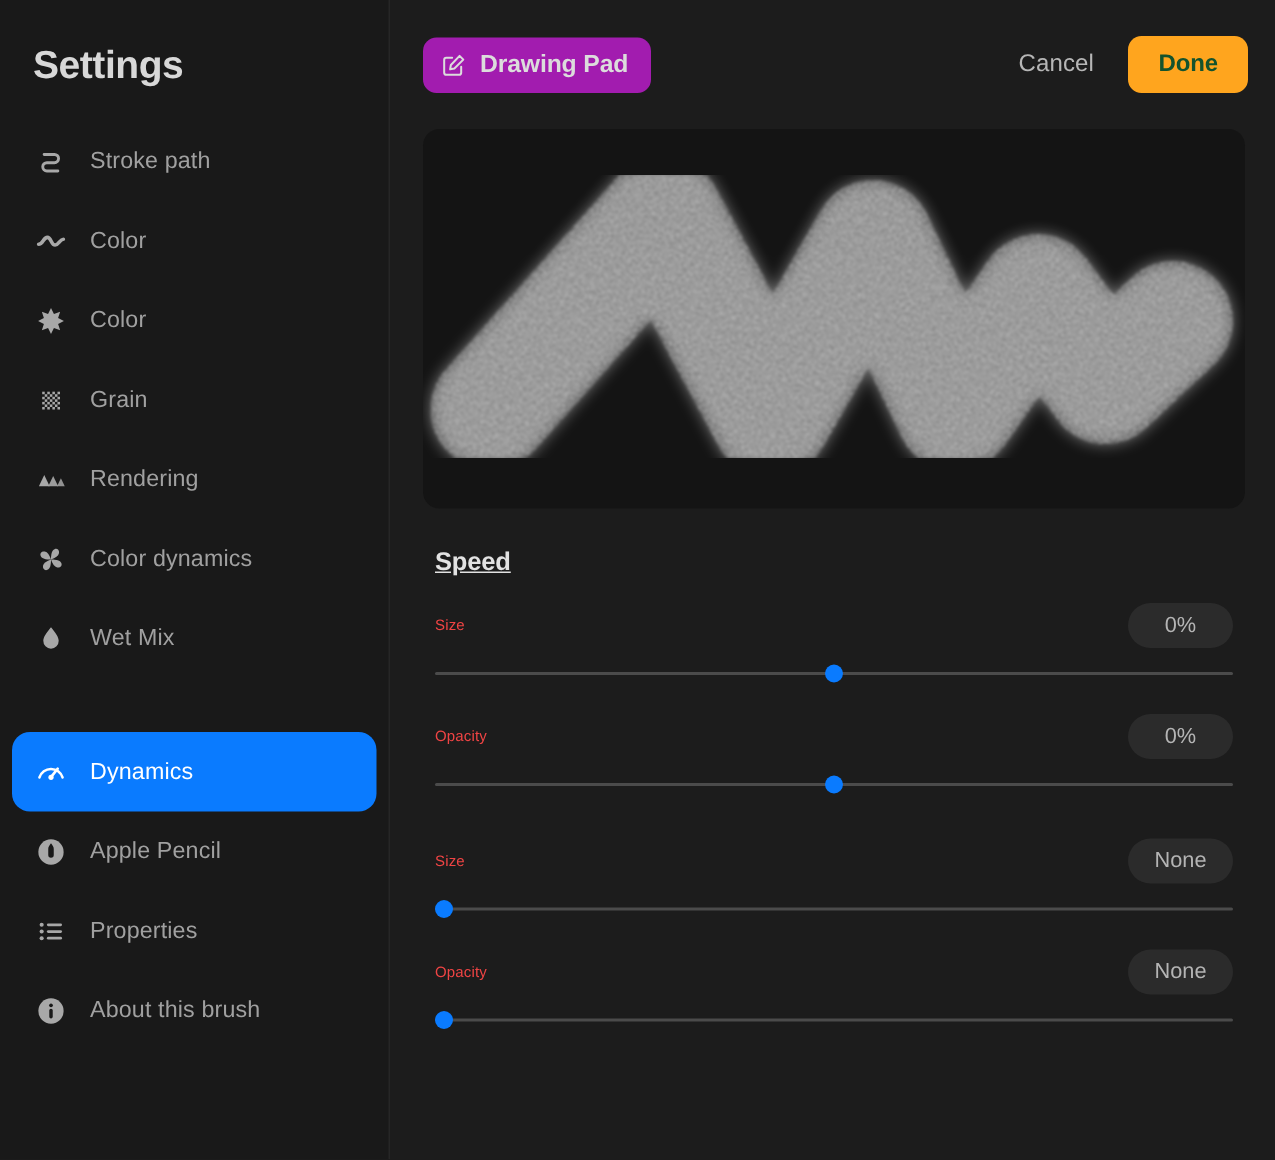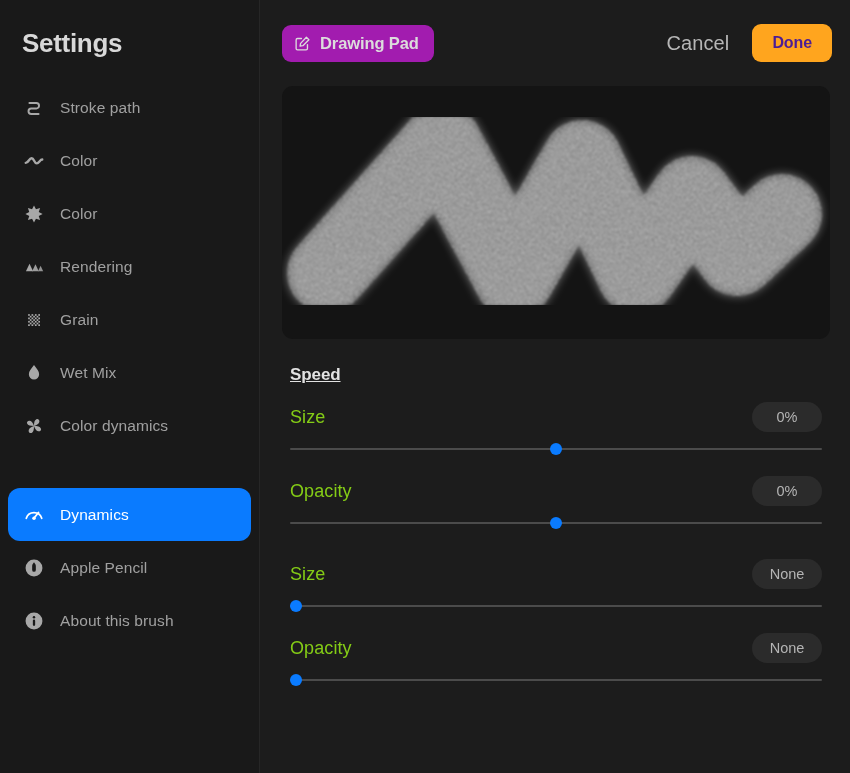--- a/index.html
+++ b/index.html
@@ -118,30 +118,30 @@
   .title-pill .pill-text {
     font-size: 16.5px;
     font-weight: bold;
     color: #dcdcdc;
     letter-spacing: -0.1px;
   }
 
   .header-spacer { flex: 1 1 auto; }
 
   .cancel-btn {
-    font-size: 20px;
+    font-size: 16px;
     color: #b6b6b6;
     padding: 8px 12px;
     cursor: pointer;
     letter-spacing: 0.1px;
   }
 
   .done-btn {
     background: #ffa51e;
-    color: #4c1d95;
+    color: #14532d;
     font-size: 16px;
     font-weight: bold;
     border: none;
     border-radius: 9px;
     padding: 10px 20px;
     margin-left: 11px;
     cursor: pointer;
     font-family: "Liberation Sans", sans-serif;
     letter-spacing: -0.1px;
   }
@@ -181,22 +181,22 @@
   .control { margin-bottom: 17px; }
 
   .control-row {
     display: flex;
     align-items: center;
     justify-content: space-between;
     height: 30px;
   }
 
   .control-label {
-    font-size: 18px;
-    color: #84cc16;
+    font-size: 10px;
+    color: #ef4444;
     letter-spacing: 0.1px;
   }
 
   .value-pill {
     min-width: 70px;
     text-align: center;
     background: #2b2b2b;
     color: #b4b4b4;
     font-size: 14.5px;
     border-radius: 15px;
@@ -255,30 +255,20 @@
           </span>
           <span class="nav-label">Color</span>
         </div>
         <div class="nav-item">
           <span class="nav-icon">
             <svg width="22" height="22" viewBox="0 0 24 24">
               <polygon points="12.00,2.60 14.14,6.83 18.65,5.35 17.17,9.86 21.40,12.00 17.17,14.14 18.65,18.65 14.14,17.17 12.00,21.40 9.86,17.17 5.35,18.65 6.83,14.14 2.60,12.00 6.83,9.86 5.35,5.35 9.86,6.83" fill="#a8a8a8"></polygon>
             </svg>
           </span>
           <span class="nav-label">Color</span>
-        </div>
-        <div class="nav-item">
-          <span class="nav-icon">
-            <svg width="22" height="22" viewBox="0 0 24 24">
-              <path d="M3.2 16.5 7.1 8.4l3.9 8.1z" fill="#a8a8a8"></path>
-                <path d="M10 16.5 13.6 9l3.6 7.5z" fill="#a8a8a8" opacity="0.92"></path>
-                <path d="M16.4 16.5 19.2 10.7l2.8 5.8z" fill="#a8a8a8" opacity="0.85"></path>
-            </svg>
-          </span>
-          <span class="nav-label">Rendering</span>
         </div>
         <div class="nav-item">
           <span class="nav-icon">
             <svg width="22" height="22" viewBox="0 0 24 24">
               <rect x="5.60" y="5.60" width="1.85" height="1.85" fill="#a8a8a8"></rect>
               <rect x="9.30" y="5.60" width="1.85" height="1.85" fill="#a8a8a8"></rect>
               <rect x="13.00" y="5.60" width="1.85" height="1.85" fill="#a8a8a8"></rect>
               <rect x="16.70" y="5.60" width="1.85" height="1.85" fill="#a8a8a8"></rect>
               <rect x="7.45" y="7.45" width="1.85" height="1.85" fill="#a8a8a8"></rect>
               <rect x="11.15" y="7.45" width="1.85" height="1.85" fill="#a8a8a8"></rect>
@@ -301,56 +291,81 @@
               <rect x="9.30" y="16.70" width="1.85" height="1.85" fill="#a8a8a8"></rect>
               <rect x="13.00" y="16.70" width="1.85" height="1.85" fill="#a8a8a8"></rect>
               <rect x="16.70" y="16.70" width="1.85" height="1.85" fill="#a8a8a8"></rect>
             </svg>
           </span>
           <span class="nav-label">Grain</span>
         </div>
         <div class="nav-item">
           <span class="nav-icon">
             <svg width="22" height="22" viewBox="0 0 24 24">
-              <path d="M12 3.4c3.3 4.3 5.6 7 5.6 9.9A5.6 5.6 0 0 1 12 19a5.6 5.6 0 0 1-5.6-5.7c0-2.9 2.3-5.6 5.6-9.9z" fill="#a8a8a8"></path>
-            </svg>
-          </span>
-          <span class="nav-label">Wet Mix</span>
+              <path d="M3.2 16.5 7.1 8.4l3.9 8.1z" fill="#a8a8a8"></path>
+                <path d="M10 16.5 13.6 9l3.6 7.5z" fill="#a8a8a8" opacity="0.92"></path>
+                <path d="M16.4 16.5 19.2 10.7l2.8 5.8z" fill="#a8a8a8" opacity="0.85"></path>
+            </svg>
+          </span>
+          <span class="nav-label">Rendering</span>
         </div>
         <div class="nav-item">
           <span class="nav-icon">
             <svg width="22" height="22" viewBox="0 0 24 24">
               <g fill="#a8a8a8">
         <path d="M12 12c0-4 .6-6.6 2.6-7.5 2-.9 3.6.9 3.2 3-.4 2-2.6 3.4-5.8 4.5z"></path>
         <path d="M12 12c4 0 6.6.6 7.5 2.6.9 2-.9 3.6-3 3.2-2-.4-3.4-2.6-4.5-5.8z"></path>
         <path d="M12 12c0 4-.6 6.6-2.6 7.5-2 .9-3.6-.9-3.2-3 .4-2 2.6-3.4 5.8-4.5z"></path>
         <path d="M12 12c-4 0-6.6-.6-7.5-2.6-.9-2 .9-3.6 3-3.2 2 .4 3.4 2.6 4.5 5.8z"></path>
       </g>
             </svg>
           </span>
           <span class="nav-label">Color dynamics</span>
         </div>
+        <div class="nav-item">
+          <span class="nav-icon">
+            <svg width="22" height="22" viewBox="0 0 24 24">
+              <path d="M12 3.4c3.3 4.3 5.6 7 5.6 9.9A5.6 5.6 0 0 1 12 19a5.6 5.6 0 0 1-5.6-5.7c0-2.9 2.3-5.6 5.6-9.9z" fill="#a8a8a8"></path>
+            </svg>
+          </span>
+          <span class="nav-label">Wet Mix</span>
+        </div>
         <div class="nav-item selected">
           <span class="nav-icon">
             <svg width="22" height="22" viewBox="0 0 24 24">
               <path d="M3.6 15.6a8.8 8.8 0 0 1 16.8 0" fill="none" stroke="#ffffff" stroke-width="1.9" stroke-linecap="round"></path>
                 <path d="M12 15.4 16.9 9.2" fill="none" stroke="#ffffff" stroke-width="1.9" stroke-linecap="round"></path>
                 <circle cx="12" cy="15.5" r="1.9" fill="#ffffff"></circle>
             </svg>
           </span>
           <span class="nav-label">Dynamics</span>
         </div>
         <div class="nav-item">
           <span class="nav-icon">
             <svg width="22" height="22" viewBox="0 0 24 24">
               <circle cx="12" cy="12" r="9.2" fill="#a8a8a8"></circle>
                 <path d="M12 5.7c1.45 1.9 2 2.8 2 4.1v4.3a2 2 0 0 1-4 0v-4.3c0-1.3.55-2.2 2-4.1z" fill="#191919"></path>
             </svg>
           </span>
           <span class="nav-label">Apple Pencil</span>
+        </div>
+        <div class="nav-item">
+          <span class="nav-icon">
+            <svg width="22" height="22" viewBox="0 0 24 24">
+              <g fill="#a8a8a8">
+        <circle cx="5.2" cy="7.1" r="1.5"></circle>
+                <rect x="9" y="6.1" width="11" height="2" rx="1"></rect>
+        <circle cx="5.2" cy="12" r="1.5"></circle>
+                <rect x="9" y="11" width="11" height="2" rx="1"></rect>
+        <circle cx="5.2" cy="16.9" r="1.5"></circle>
+                <rect x="9" y="15.9" width="11" height="2" rx="1"></rect>
+      </g>
+            </svg>
+          </span>
+          <span class="nav-label">Properties</span>
         </div>
         <div class="nav-item">
           <span class="nav-icon">
             <svg width="22" height="22" viewBox="0 0 24 24">
               <circle cx="12" cy="12" r="9.2" fill="#a8a8a8"></circle>
                 <circle cx="12" cy="7.9" r="1.35" fill="#191919"></circle>
                 <rect x="10.75" y="10.4" width="2.5" height="7" rx="1.25" fill="#191919"></rect>
             </svg>
           </span>
           <span class="nav-label">About this brush</span>

